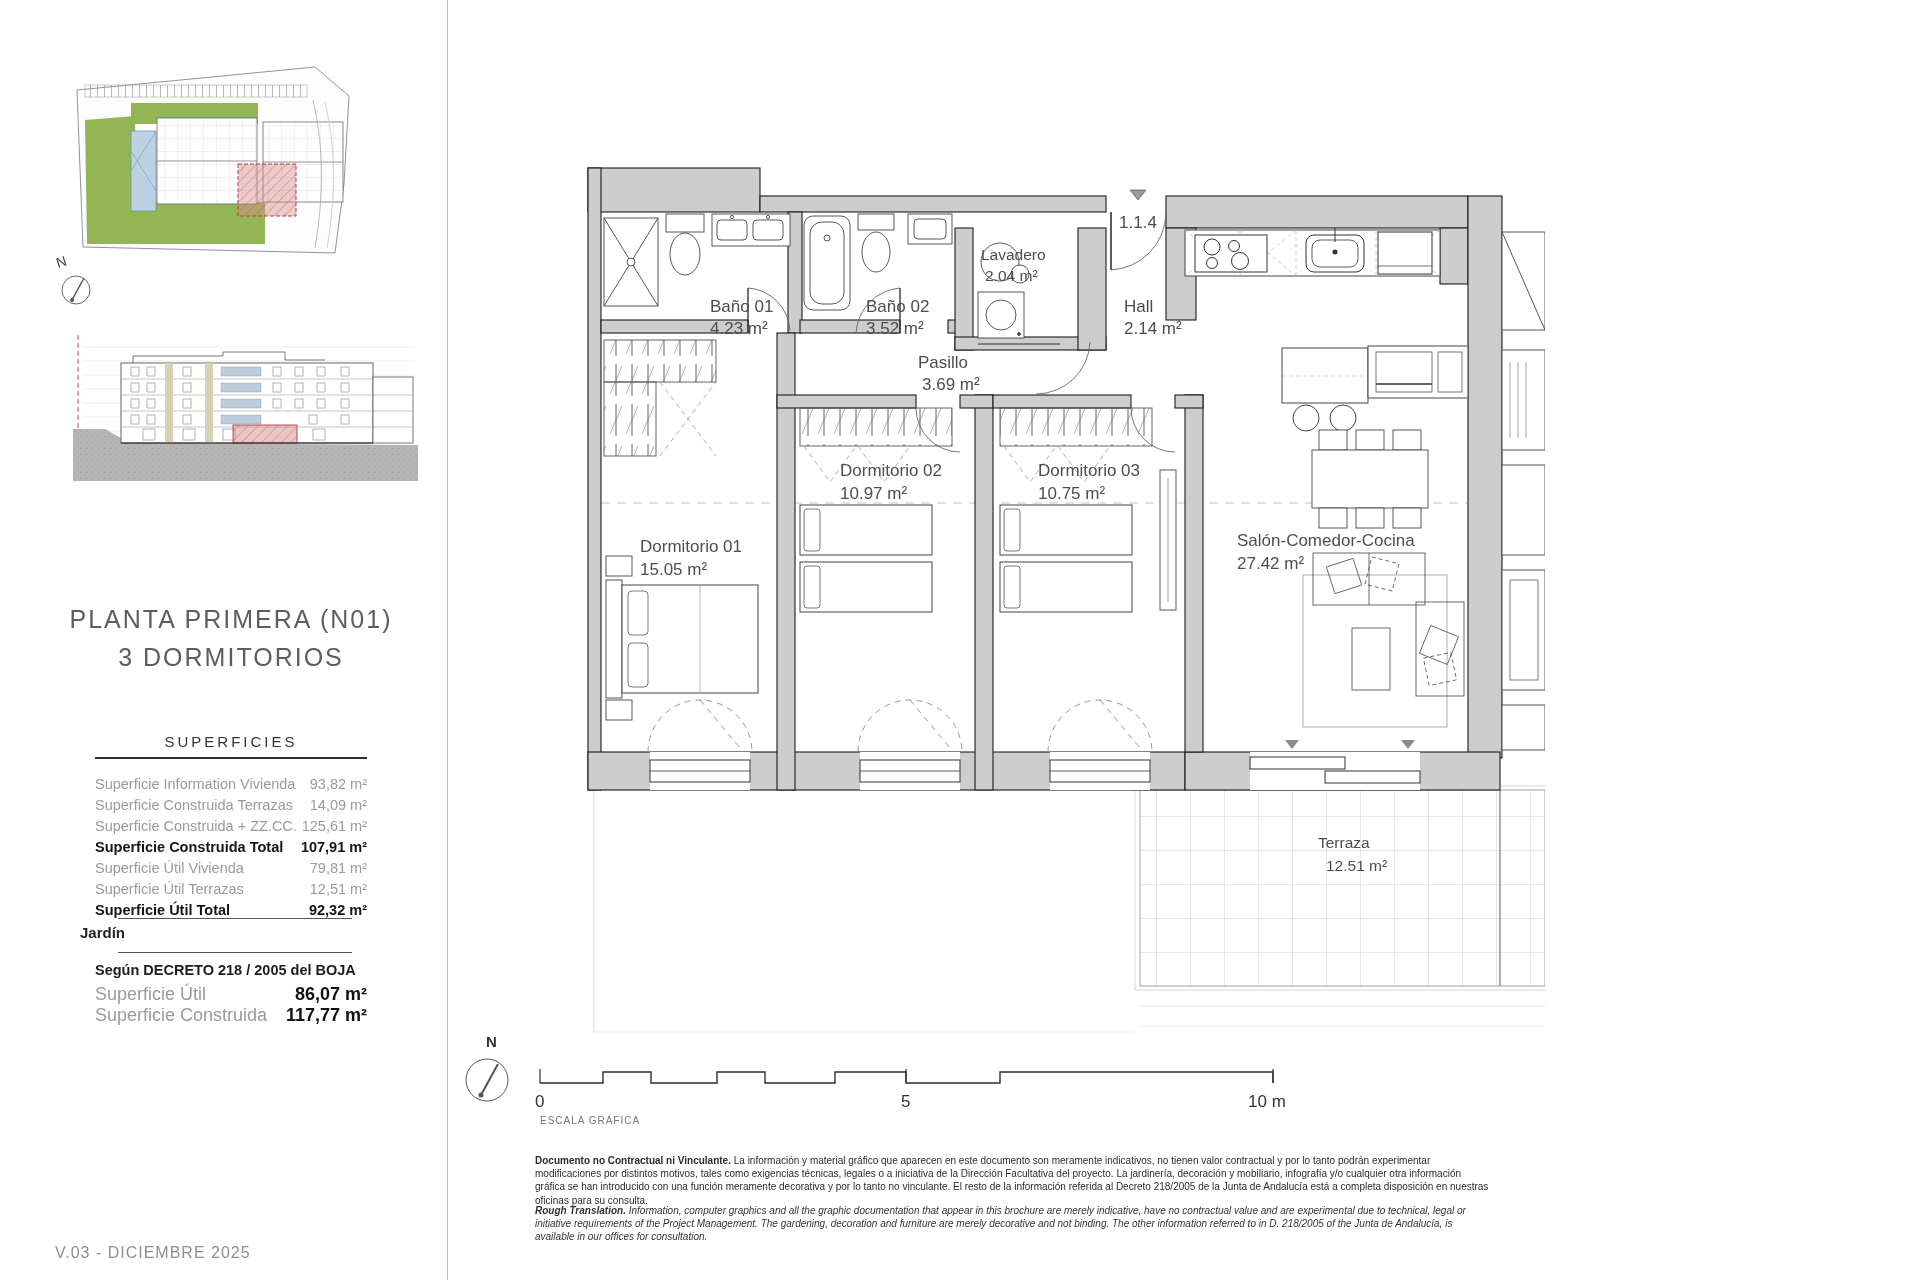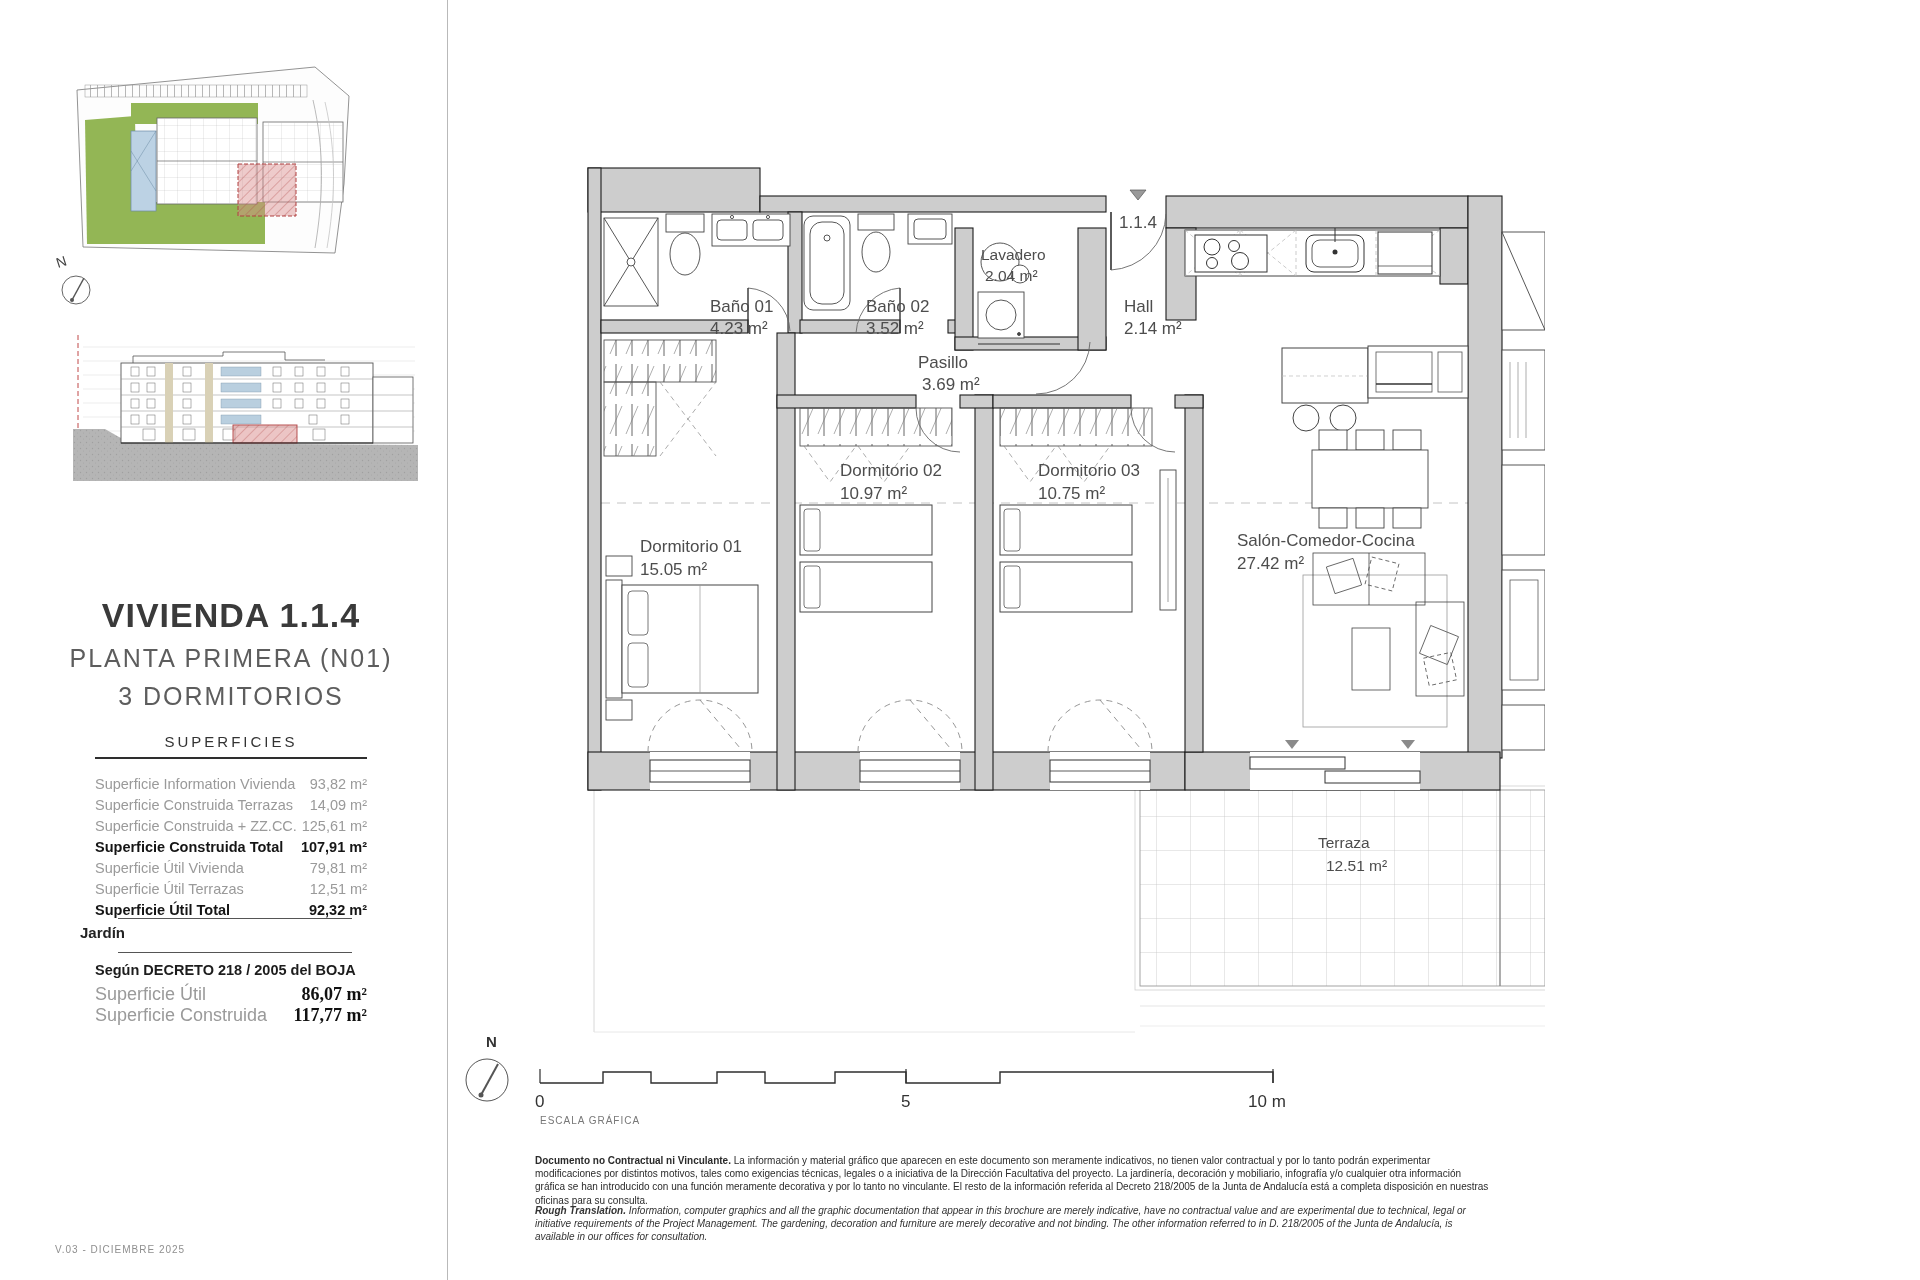--- a/index.html
+++ b/index.html
@@ -18,27 +18,27 @@
   .sup-rule{position:absolute;left:95px;top:757px;width:272px;height:0;border-top:2px solid #2e2e2e;}
   .suptable{position:absolute;left:95px;top:774px;width:272px;font-size:14.5px;color:#9a9a9a;}
   .srow{display:flex;justify-content:space-between;line-height:21px;white-space:nowrap;}
   .srow.bold{color:#151515;font-weight:bold;}
   .srow.gap{}
   .jline{position:absolute;left:118px;width:234px;height:0;border-top:1.3px solid #555;}
   .jardin-label{position:absolute;left:80px;top:924px;font-size:15px;font-weight:bold;color:#222;}
   .decree{position:absolute;left:95px;top:962px;font-size:14.5px;font-weight:bold;color:#1c1c1c;white-space:nowrap;}
   .jtable{position:absolute;left:95px;top:984px;width:272px;font-size:18px;color:#9a9a9a;}
   .jrow{display:flex;justify-content:space-between;line-height:21px;}
-  .jrow .v{color:#111;font-weight:bold;font-family:Liberation Serif, serif;}
+  .jrow .v{color:#111;font-weight:bold;}
 
   
   .disc{position:absolute;left:527px;width:958px;font-size:10px;line-height:1.32;color:#2b2b2b;margin:8px;}
   .disc b{font-weight:bold;}
   .disc.it{font-style:italic;color:#333;}
-  .version{position:absolute;left:55px;top:1244px;font-size:10px;color:#8f8f8f;letter-spacing:1px;}
+  .version{position:absolute;left:55px;top:1244px;font-size:16px;color:#8f8f8f;letter-spacing:1px;}
 
   .plan-label{fill:#4d4d4d;font-size:17px;}
   .plan-label.sm{font-size:15.5px;}
 </style>
 </head>
 <body>
 
 <div id="page">
 
   <div class="divider"></div>
@@ -155,21 +155,20 @@
     <line x1="300" y1="62" x2="340" y2="62" stroke="#8a8a8a" stroke-width="0.5"></line>
     <line x1="300" y1="78" x2="340" y2="78" stroke="#8a8a8a" stroke-width="0.5"></line>
     <line x1="300" y1="94" x2="340" y2="94" stroke="#8a8a8a" stroke-width="0.5"></line>
     <rect x="160" y="92" width="64" height="18" fill="#d98c8c" opacity="0.5"></rect>
     <rect x="160" y="92" width="64" height="18" fill="url(#rh)" opacity="0.55"></rect>
     <rect x="160" y="92" width="64" height="18" fill="none" stroke="#b04040" stroke-width="0.9"></rect>
     <line x1="48" y1="110" x2="300" y2="110" stroke="#222" stroke-width="1.1"></line>
   </svg>
 
   <div class="titleblock">
-    <div class="tb-title">VIVIENDA 1.1.4</div>
     <div class="tb-sub">PLANTA PRIMERA (N01)</div>
     <div class="tb-sub">3 DORMITORIOS</div>
   </div>
 
   <div class="sup-header">SUPERFICIES</div>
   <div class="sup-rule"></div>
 
   <div class="suptable">
     <div class="srow">
       <span>Superficie Information Vivienda</span>

